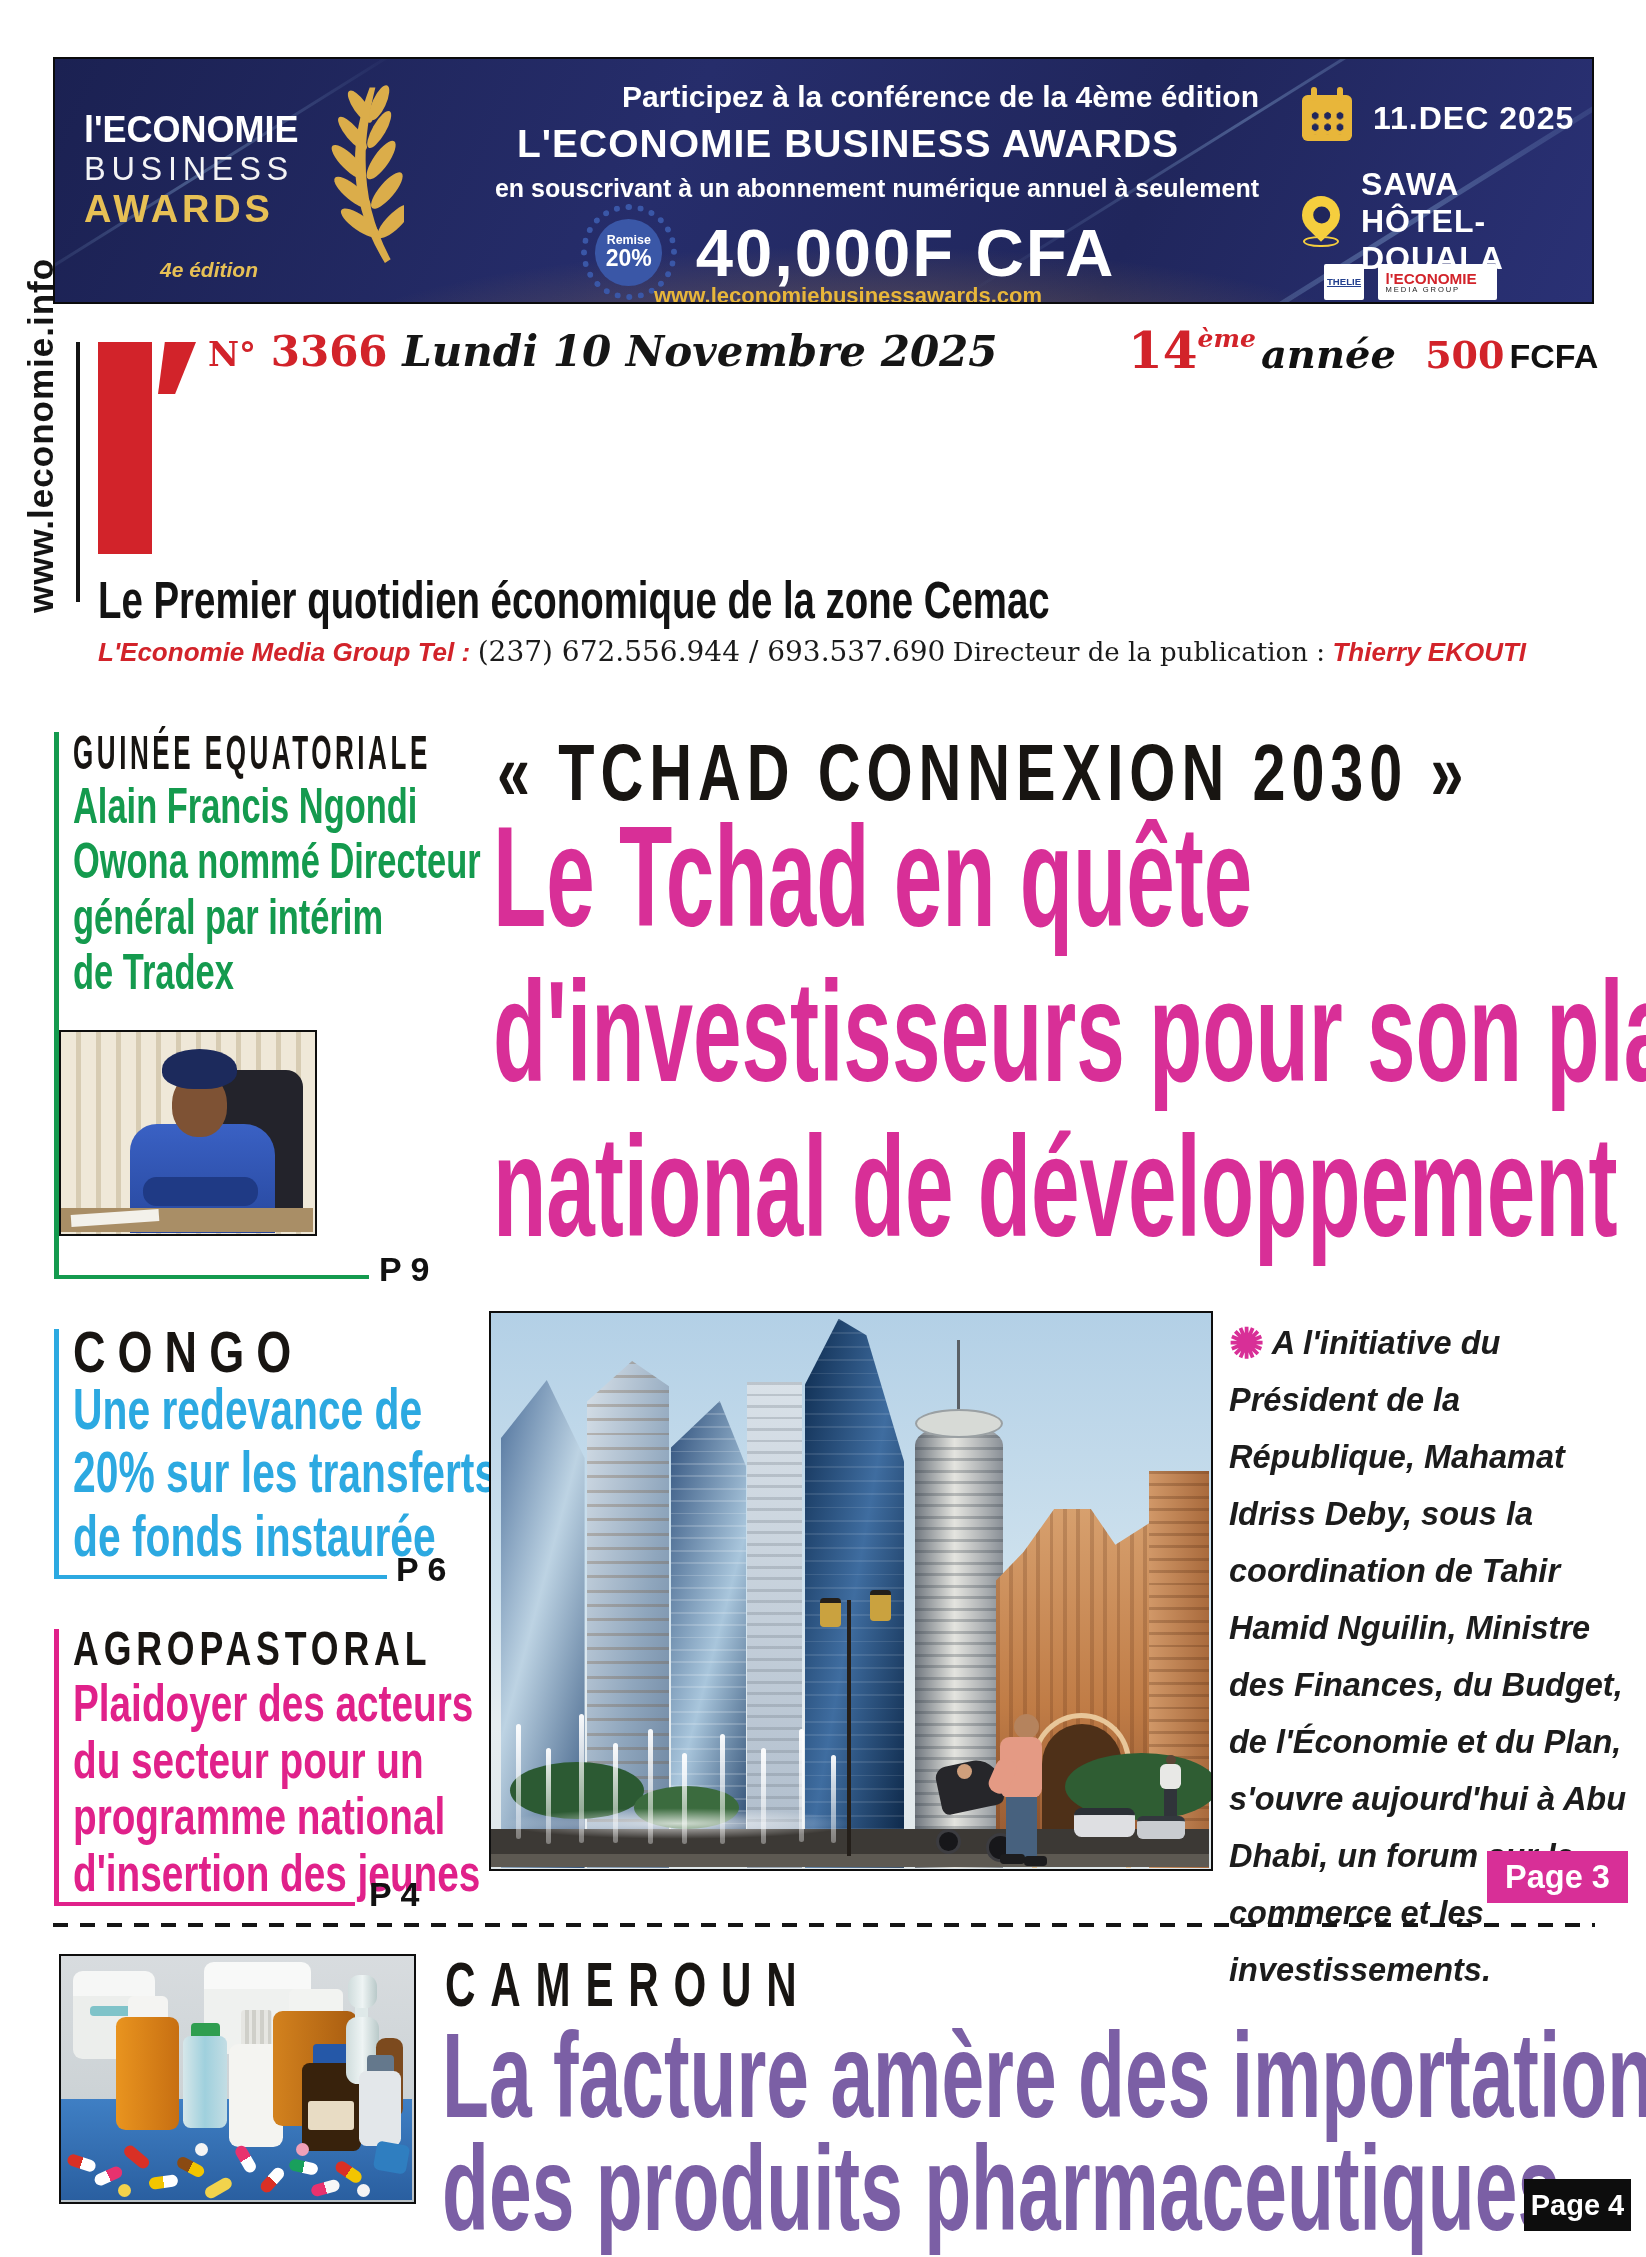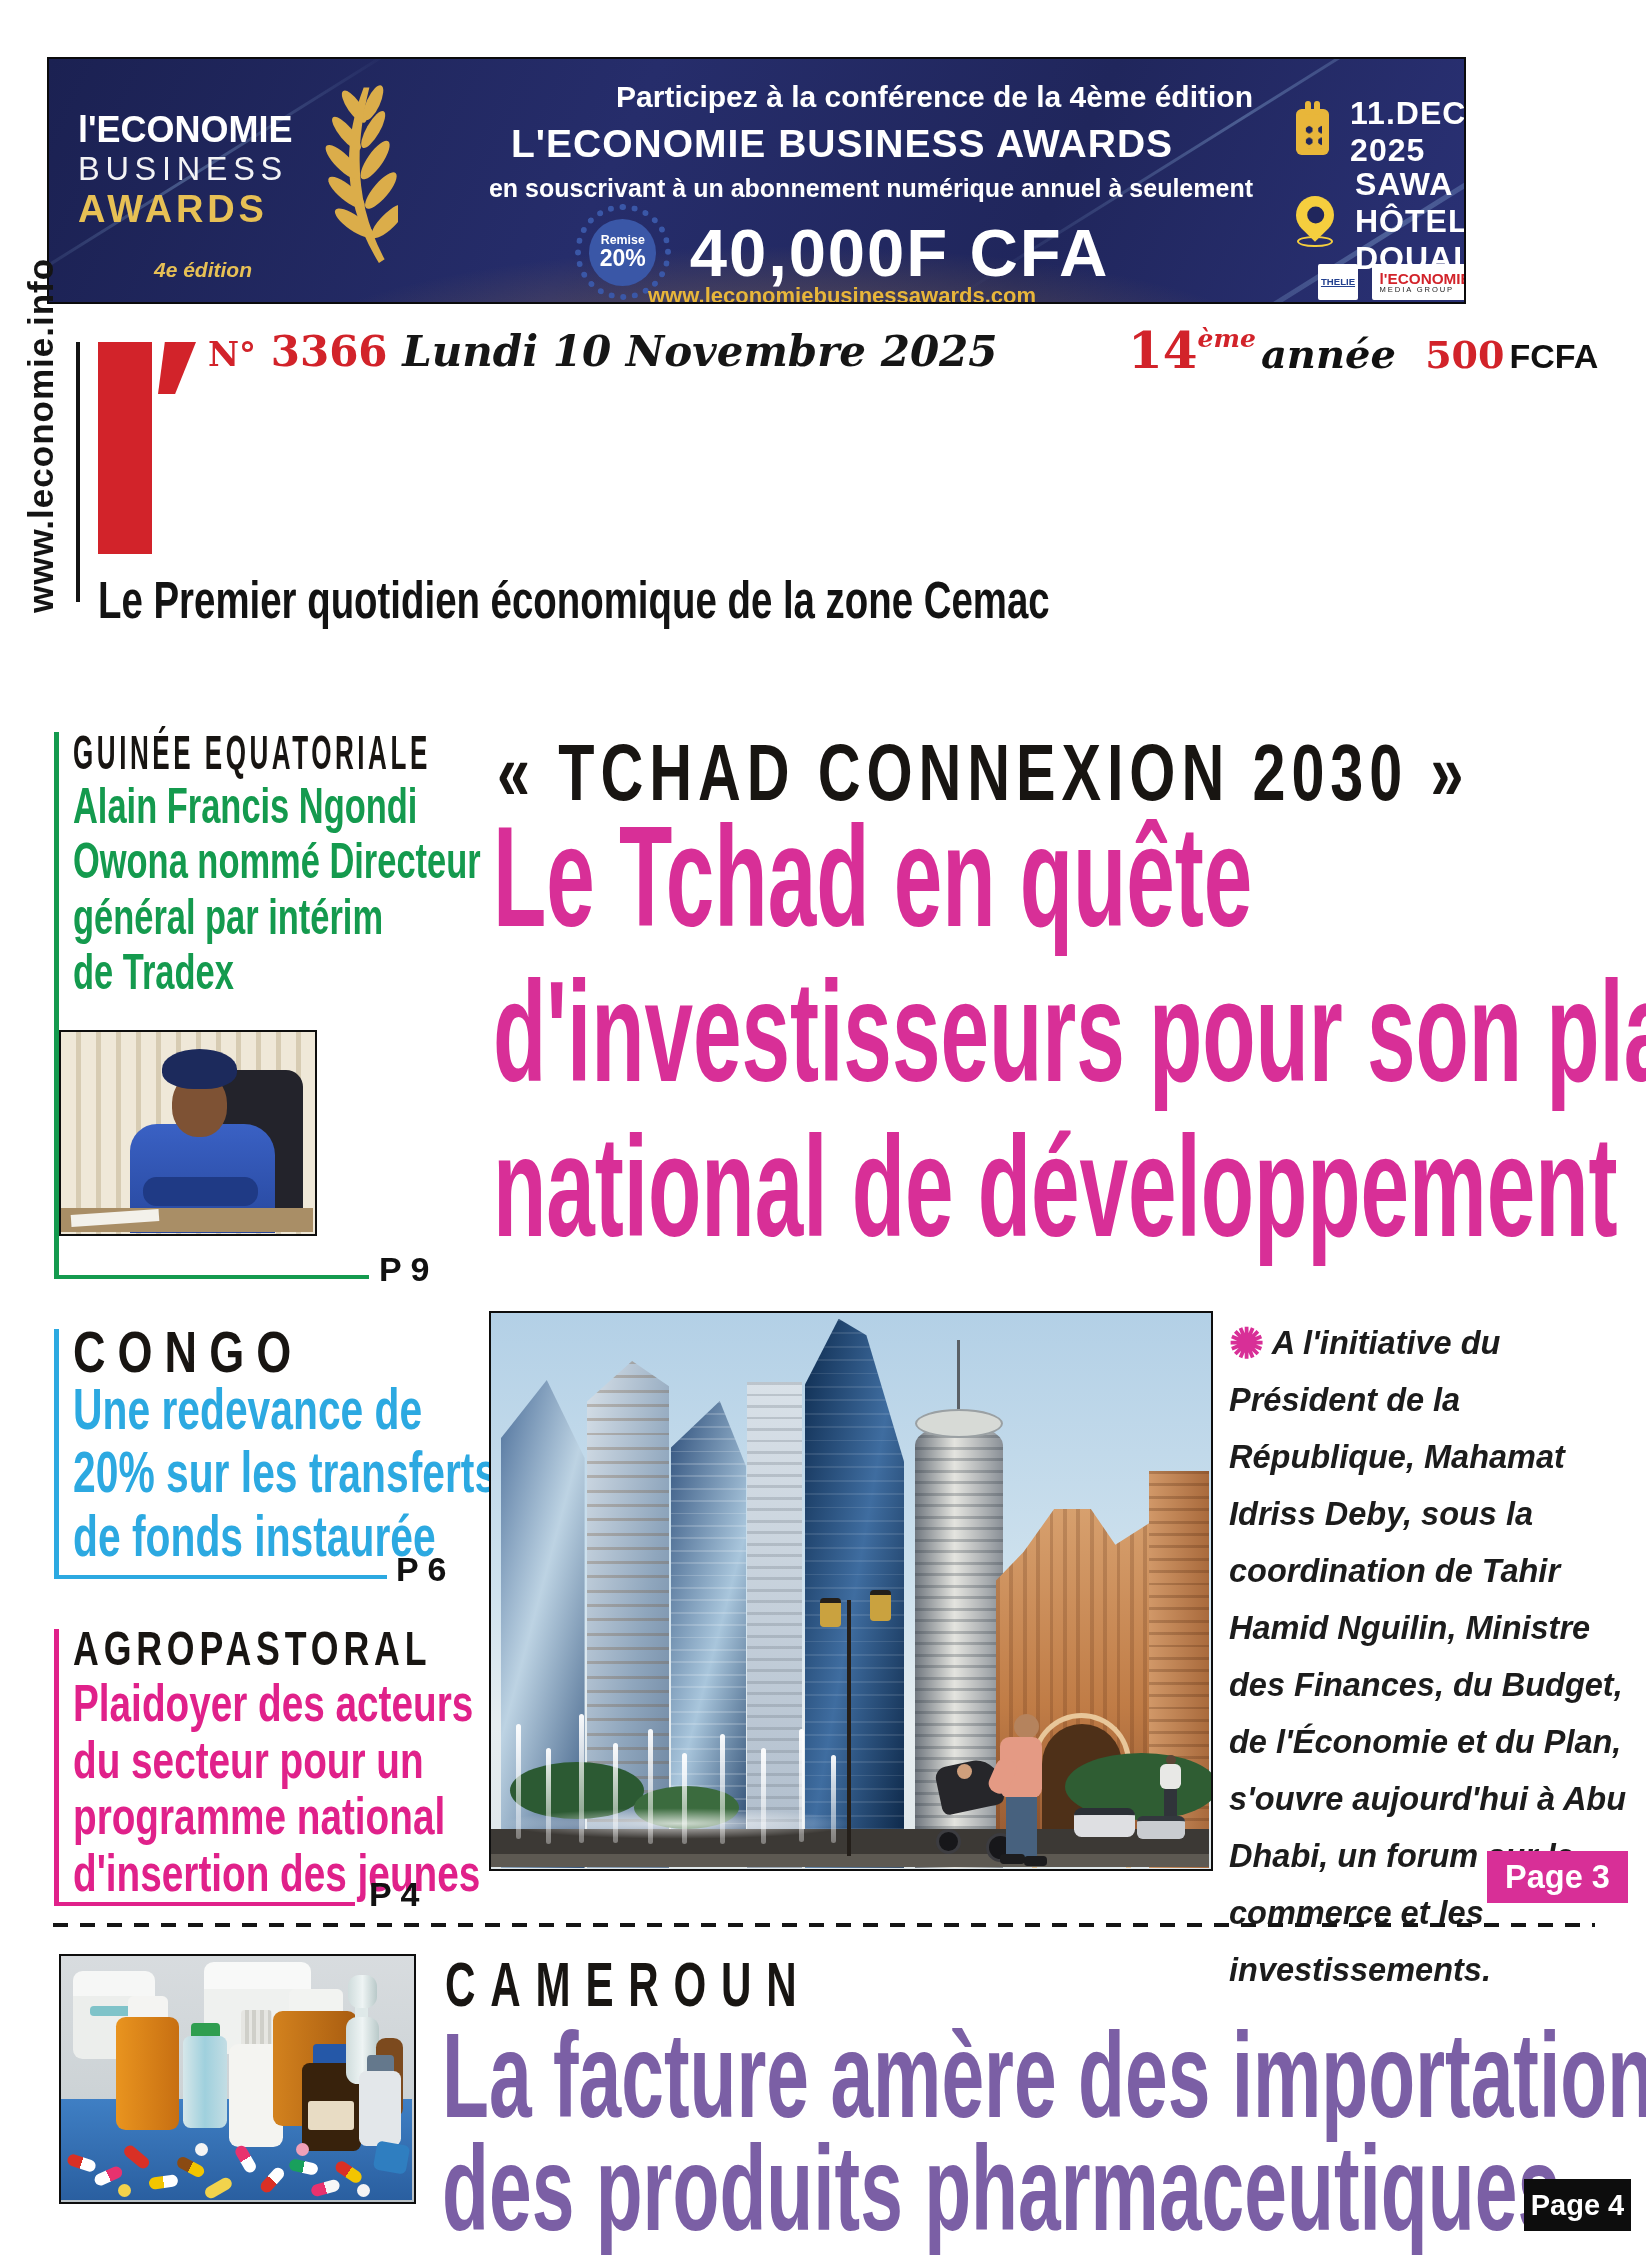--- a/index.html
+++ b/index.html
@@ -2,21 +2,21 @@
 <html><head>
 <meta charset="utf-8">
 <style>
   html,body{margin:0;padding:0;background:#ffffff;}
   #page{position:relative;width:1647px;height:2258px;background:#fff;overflow:hidden;
         font-family:"Liberation Sans",sans-serif;color:#151413;}
   .abs{position:absolute;box-sizing:border-box;}
   .nw{white-space:nowrap;}
   .cond{display:inline-block;transform-origin:left top;}
   
-  .banner{left:47px;top:57px;width:1419px;height:247px;background:
+  .banner{left:53px;top:57px;width:1541px;height:247px;background:
       radial-gradient(ellipse 60% 80% at 52% 125%, rgba(205,150,60,.45), rgba(205,150,60,0) 60%),
       linear-gradient(115deg,#1b2152 0%,#262d6b 40%,#20265c 70%,#2a3175 100%);
       border:2.9px solid #0b0b0c;overflow:hidden;}
   .banner .streak{position:absolute;background:linear-gradient(90deg,transparent,rgba(150,190,230,.35),transparent);height:2.9px;transform:rotate(-32deg);}
   .bl-l1{font-weight:bold;color:#fff;font-size:36px;letter-spacing:0px;}
   .bl-l2{color:#f3f3f5;font-size:32.5px;letter-spacing:5.7px;font-weight:normal;}
   .bl-l3{color:#e7c055;font-size:38px;font-weight:bold;letter-spacing:3.8px;}
   .bl-ed{color:#e7c055;font-size:21px;font-style:italic;font-weight:bold;}
   .b-invite{color:#fff;font-size:30px;font-weight:bold;}
   .b-title{color:#fff;font-size:39px;font-weight:bold;letter-spacing:1px;}
@@ -147,20 +147,26 @@
   <div class="abs nw" style="left:1128px;top:321px;width:459px;text-align:right;font-family:'DejaVu Serif',serif;">
     <span class="red" style="font-size:50px;font-weight:bold;margin-top:30px;">14</span><span class="red" style="font-size:25px;font-style:italic;vertical-align:21px;font-weight:bold;">ème</span>
     <span style="font-size:40px;font-style:italic;font-weight:bold;color:#111;">année</span>
     <span style="display:inline-block;width:19px;"></span>
     <span class="red" style="font-size:38px;font-weight:bold;">500</span>
     <span style="font-size:34px;font-weight:bold;color:#111;font-family:'Liberation Sans',sans-serif;">FCFA</span>
   </div>
 
   <div class="abs tagline nw cond" style="left:98px;top:570px;transform:scale(0.8,1.08);">Le Premier quotidien économique de la zone Cemac</div>
 
+  <div class="abs nw contact" style="left:98px;top:635px;">
+    <span class="lab">L'Economie Media Group Tel :</span>
+    <span class="num">(237) 672.556.944  / 693.537.690</span>
+    <span class="dir">Directeur de la publication :</span>
+    <span class="nam">Thierry EKOUTI</span>
+  </div>
 
   <div class="abs" style="left:54px;top:732px;width:4.8px;height:545px;background:#149A4E;"></div>
   <div class="abs" style="left:73px;top:725px;">
     <span class="kicker" style="font-size:42px;letter-spacing:5.7px;transform:scale(0.62,1.15);">GUINÉE EQUATORIALE</span>
   </div>
   <div class="abs" style="left:73px;top:778px;">
     <div class="sec-headline" style="color:#149A4E;font-size:42px;line-height:47px;transform:scale(0.82,1.18);">
       <div>Alain Francis Ngondi</div>
       <div>Owona nommé Directeur</div>
       <div>général par intérim</div>

